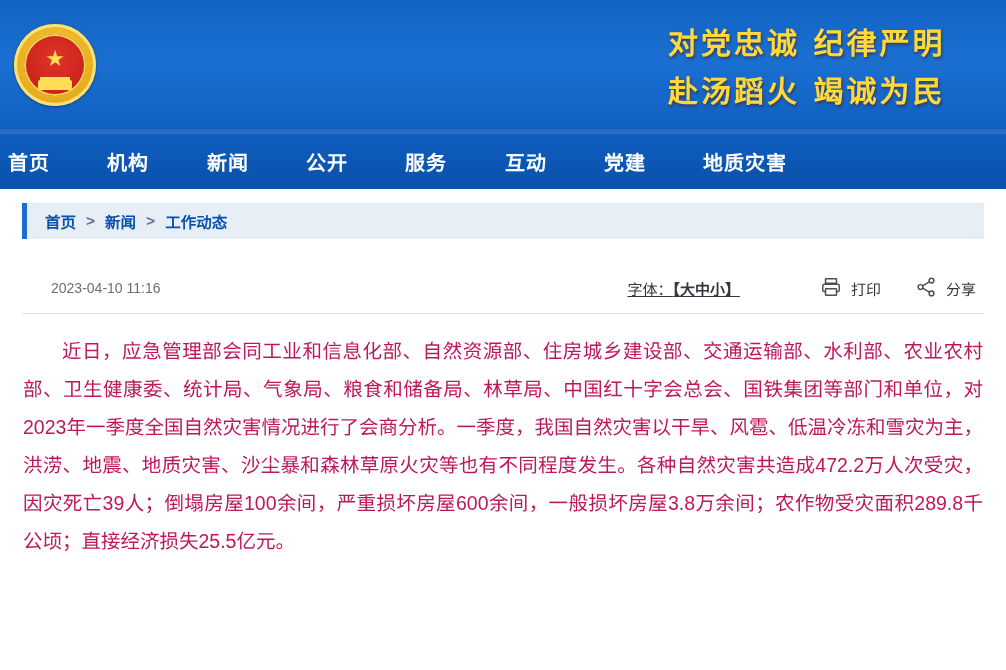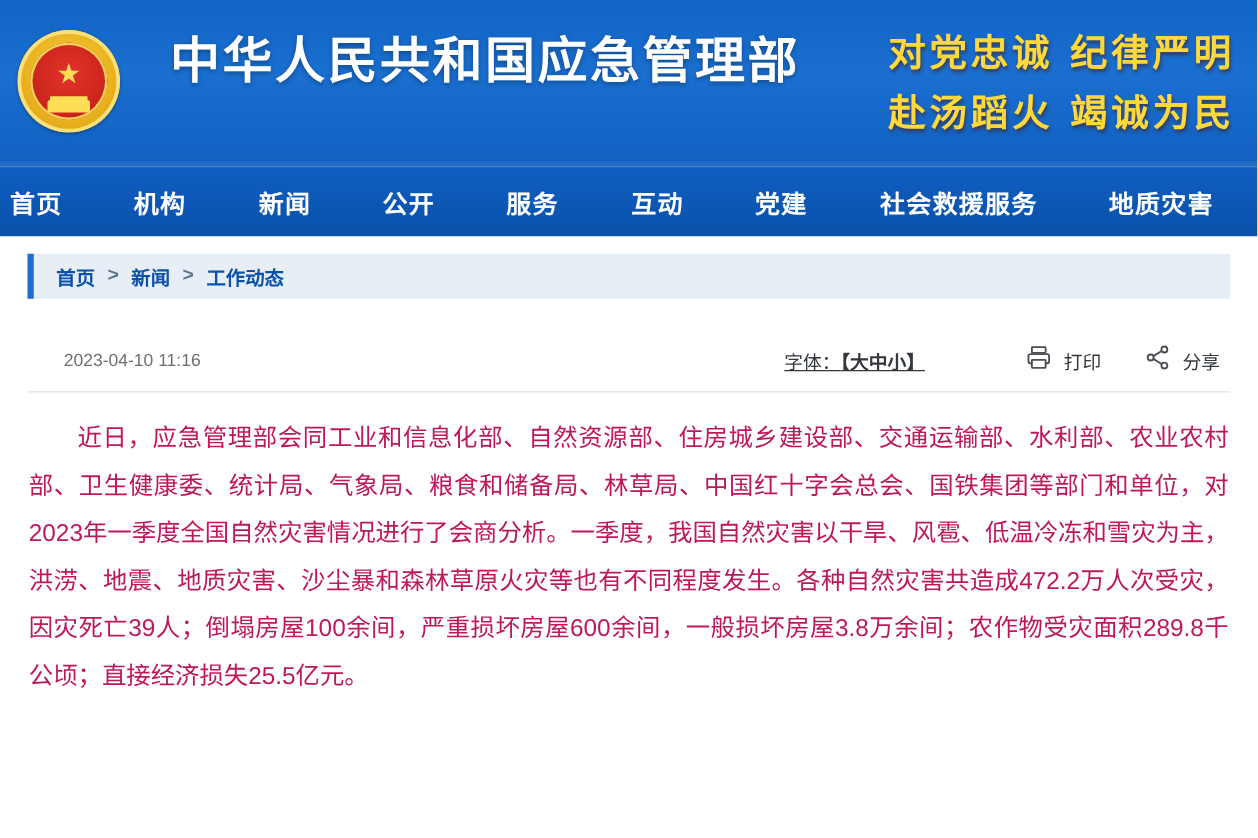--- a/index.html
+++ b/index.html
@@ -83,23 +83,23 @@
     margin-top: 8px;
     font-family: "DejaVu Serif", "Liberation Serif", serif;
     font-size: 14.5px;
     color: #eaf3ff;
     letter-spacing: .6px;
     white-space: nowrap;
   }
 
   .slogan {
     position: absolute;
-    right: 18px; top: 20px;
+    right: 28px; top: 20px;
     width: 310px;
-    text-align: right;
+    text-align: left;
     font-family: "DejaVu Serif", "Liberation Serif", serif;
     font-weight: bold;
     color: #ffd83b;
     text-shadow: 1px 2px 3px rgba(80,20,0,.55);
   }
   .slogan .line {
     font-size: 30px;
     line-height: 48px;
     letter-spacing: 3px;
     white-space: nowrap;
@@ -227,38 +227,36 @@
 <div class="masthead">
 
   <div class="emblem">
     <div class="ring"></div>
     <div class="inner"></div>
     <div class="star-big">★</div>
     <div class="gear"></div>
   </div>
 
   <div class="title-block">
-    <div class="site-title">中华人民共和国应急管理部</div>
   </div>
 
   <div class="slogan">
     <div class="line">对党忠诚 纪律严明</div>
     <div class="line">赴汤蹈火 竭诚为民</div>
   </div>
 </div>
 
 <div class="nav">
   <div class="nav-item" style="margin-left:8px;">首页</div>
   <div class="nav-item" style="margin-left:57px;">机构</div>
   <div class="nav-item" style="margin-left:58px;">新闻</div>
   <div class="nav-item" style="margin-left:57px;">公开</div>
   <div class="nav-item" style="margin-left:57px;">服务</div>
   <div class="nav-item" style="margin-left:58px;">互动</div>
   <div class="nav-item" style="margin-left:57px;">党建</div>
-  <div class="nav-item" style="margin-left:58px;">社会救援服务</div>
   <div class="nav-item" style="margin-left:57px;">地质灾害</div>
 </div>
 
 <div class="page">
 
   <div class="breadcrumb">
     <a>首页</a>
     <span class="sep">&gt;</span>
     <a>新闻</a>
     <span class="sep">&gt;</span>

